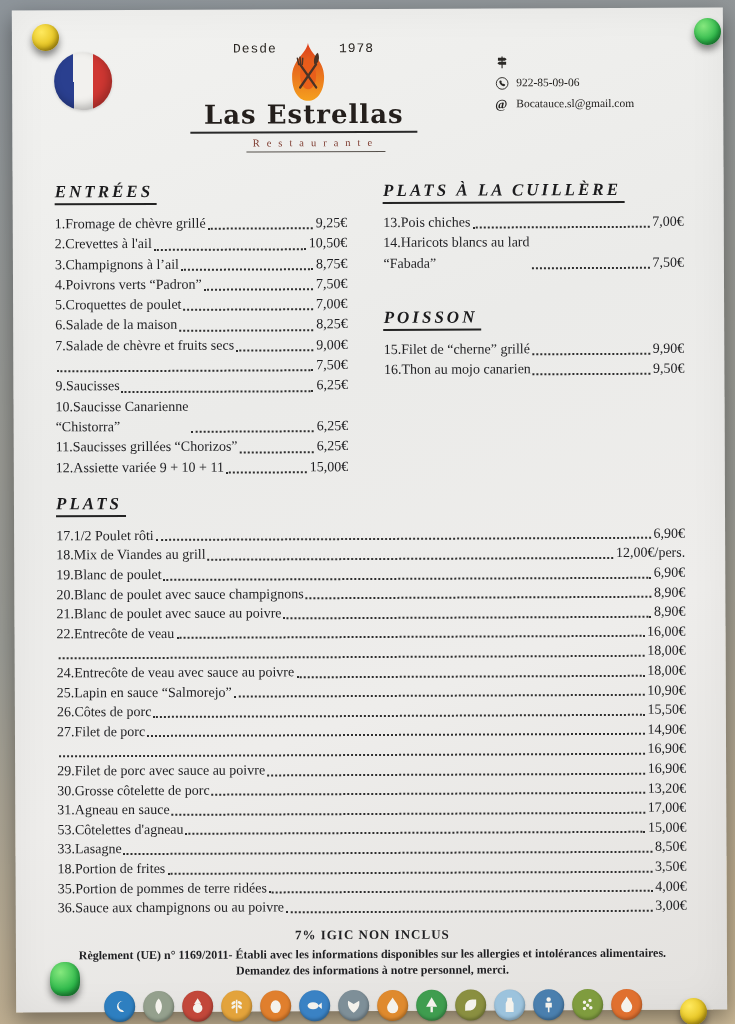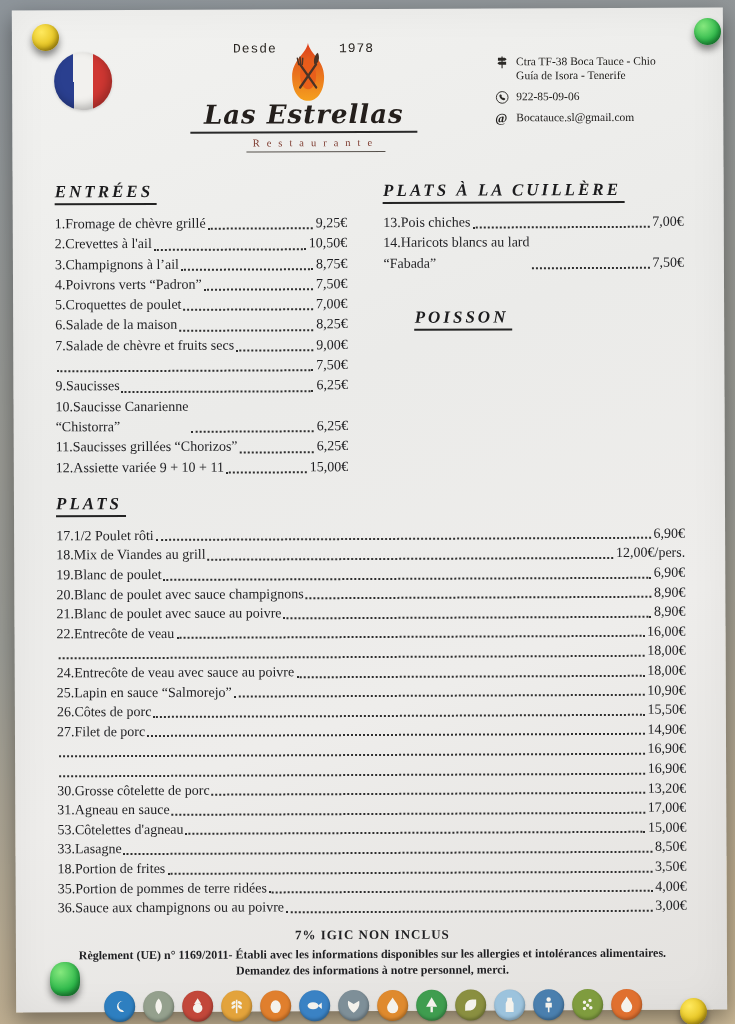--- a/index.html
+++ b/index.html
@@ -27,34 +27,34 @@
   
   header{display:flex;justify-content:space-between;align-items:flex-start;height:128px;}
   .flag{width:58px;height:58px;border-radius:50%;margin-top:12px;flex:0 0 auto;
     background:linear-gradient(90deg,#2a3f8f 0 33.4%,#f2f1ee 33.4% 66.6%,#cf3732 66.6% 100%);
     box-shadow:inset -3px -4px 8px rgba(0,0,0,.25), 0 1px 3px rgba(0,0,0,.15);}
   .logo{flex:1;display:flex;flex-direction:column;align-items:center;}
   .logo-top{display:flex;align-items:flex-start;gap:2px;margin-top:2px;font-family:Liberation Mono, monospace;}
   .logo-top .side{font-size:13px;letter-spacing:1px;color:#2a2622;}
   .flame svg{display:block;}
   .brand{font-family:"DejaVu Serif",serif;font-weight:bold;font-size:26px;letter-spacing:1px;color:#241f1c;
-    border-bottom:2px solid #2a2a2a;padding:0 14px 2px;margin-top:-6px;font-style:italic;}
+    border-bottom:2px solid #2a2a2a;padding:0 14px 2px;margin-top:-6px;}
   .brand-sub{font-size:10.5px;letter-spacing:7px;color:#7d3a2e;margin-top:4px;border-bottom:1px solid #55504b;padding:0 6px 3px;margin-left:24px;}
   .contact{width:188px;margin-top:16px;font-size:11.5px;line-height:1.25;color:#23211f;flex:0 0 auto;}
   .c-row{display:flex;gap:6px;align-items:flex-start;margin-bottom:6px;}
   .c-icon{flex:0 0 15px;display:inline-flex;margin-top:1px;}
   .c-icon.at{font-size:13px;font-weight:bold;line-height:1;}
 
   
   h2{font-style:italic;font-weight:bold;font-size:17px;letter-spacing:3px;color:#1c1c1e;
     border-bottom:2px solid #232323;display:inline-block;margin:0 0 9px 0;padding:0 4px 1px 0;}
   .columns{display:flex;gap:36px;margin-top:14px;}
   .col-left{flex:0 0 46.5%;}
   .col-right{flex:1;}
-  .poisson-h{margin-top:34px;margin-left:31px;}
+  .poisson-h{margin-top:34px;}
   .menu-list{font-size:14px;line-height:1.45;}
   .menu-row{display:flex;align-items:flex-end;}
   .mi-name{flex:0 1 auto;white-space:pre-line;}
   .mi-dots{flex:1 1 12px;min-width:12px;border-bottom:2px dotted #2e2e2e;align-self:flex-end;margin:0 3px 4px 2px;}
   .mi-price{flex:0 0 auto;white-space:nowrap;}
   .plats-section{margin-top:16px;}
   .plats-section .menu-list{font-size:14px;line-height:1.4;}
 
   
   footer{margin-top:10px;}
@@ -112,24 +112,20 @@
 
       <div class="contact">
         <div class="c-row">
           <span class="c-icon">
             <svg width="14" height="14" viewBox="0 0 24 24" fill="#2b2926">
               <rect x="11" y="2" width="2" height="20"></rect>
               <path d="M5 4h12l3 2.5L17 9H5z"></path>
               <path d="M19 11H7l-3 2.5L7 16h12z"></path>
             </svg>
           </span>
-          <div>
-            <div>Ctra TF-38 Boca Tauce - Chio</div>
-            <div>Guía de Isora - Tenerife</div>
-          </div>
         </div>
         <div class="c-row">
           <span class="c-icon">
             <svg width="14" height="14" viewBox="0 0 24 24">
               <circle cx="12" cy="12" r="10" fill="none" stroke="#2b2926" stroke-width="1.6"></circle>
               <path d="M7.2 9.2c0-.9.4-1.7 1.2-2.1 1.1-.6 1.9-.3 2.3.5l.5 1.1c.3.6.1 1.2-.4 1.6.7 1.2 1.7 2.2 2.9 2.9.4-.5 1-.7 1.6-.4l1.1.5c.8.4 1.1 1.2.4 2.3-.4.8-1.2 1.2-2.1 1.2-3.4-.1-7.4-4.2-7.5-7.6z" fill="#2b2926"></path>
             </svg>
           </span>
           <span>922-85-09-06</span>
         </div>
@@ -216,20 +212,32 @@
               <span class="mi-price">7,00€</span>
             </div>
             <div class="menu-row">
               <span class="mi-name">14.Haricots blancs au lard
 “Fabada”</span>
               <span class="mi-dots"></span>
               <span class="mi-price">7,50€</span>
             </div>
           </div>
         <h2 class="poisson-h">POISSON</h2>
+        <div class="menu-list">
+            <div class="menu-row">
+              <span class="mi-name">15.Filet de “cherne” grillé</span>
+              <span class="mi-dots"></span>
+              <span class="mi-price">9,90€</span>
+            </div>
+            <div class="menu-row">
+              <span class="mi-name">16.Thon au mojo canarien</span>
+              <span class="mi-dots"></span>
+              <span class="mi-price">9,50€</span>
+            </div>
+          </div>
       </section>
     </div>
 
     <section class="plats-section">
       <h2>PLATS</h2>
       <div class="menu-list">
           <div class="menu-row">
             <span class="mi-name">17.1/2 Poulet rôti</span>
             <span class="mi-dots"></span>
             <span class="mi-price">6,90€</span>
@@ -281,20 +289,21 @@
           <div class="menu-row">
             <span class="mi-name">27.Filet de porc</span>
             <span class="mi-dots"></span>
             <span class="mi-price">14,90€</span>
           </div>
           <div class="menu-row">
             <span class="mi-dots"></span>
             <span class="mi-price">16,90€</span>
           </div>
           <div class="menu-row">
+            <span class="mi-name">29.Filet de porc avec sauce au poivre</span>
             <span class="mi-dots"></span>
             <span class="mi-price">16,90€</span>
           </div>
           <div class="menu-row">
             <span class="mi-name">30.Grosse côtelette de porc</span>
             <span class="mi-dots"></span>
             <span class="mi-price">13,20€</span>
           </div>
           <div class="menu-row">
             <span class="mi-name">31.Agneau en sauce</span>

